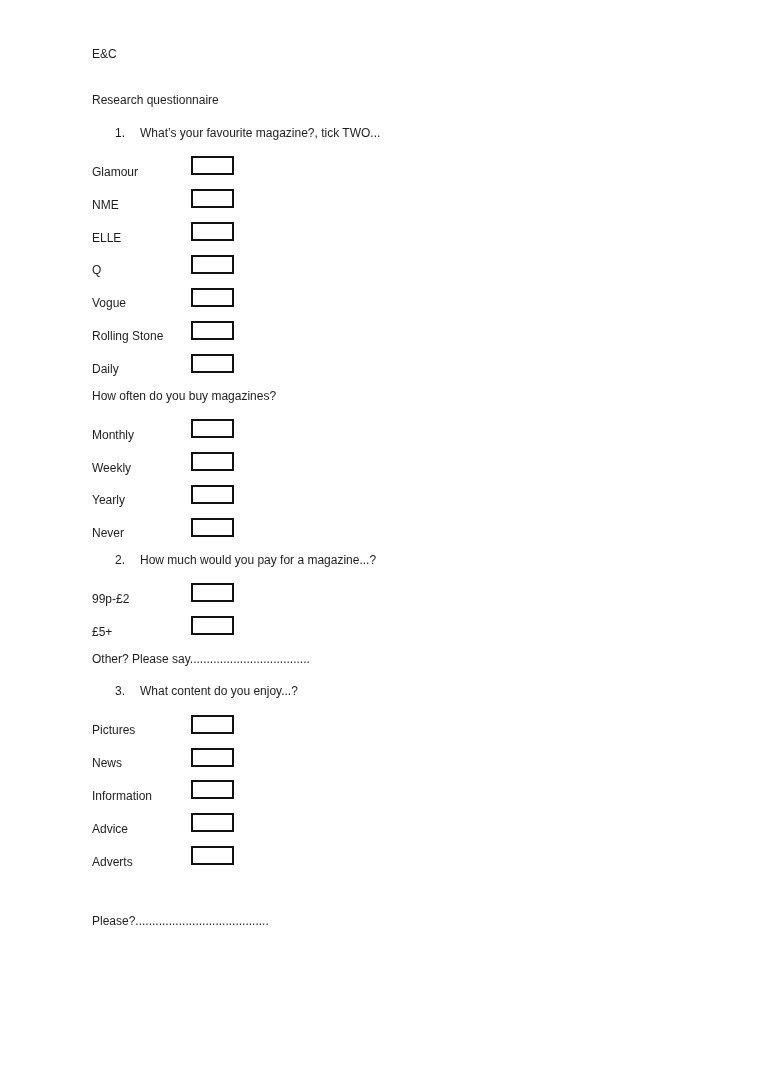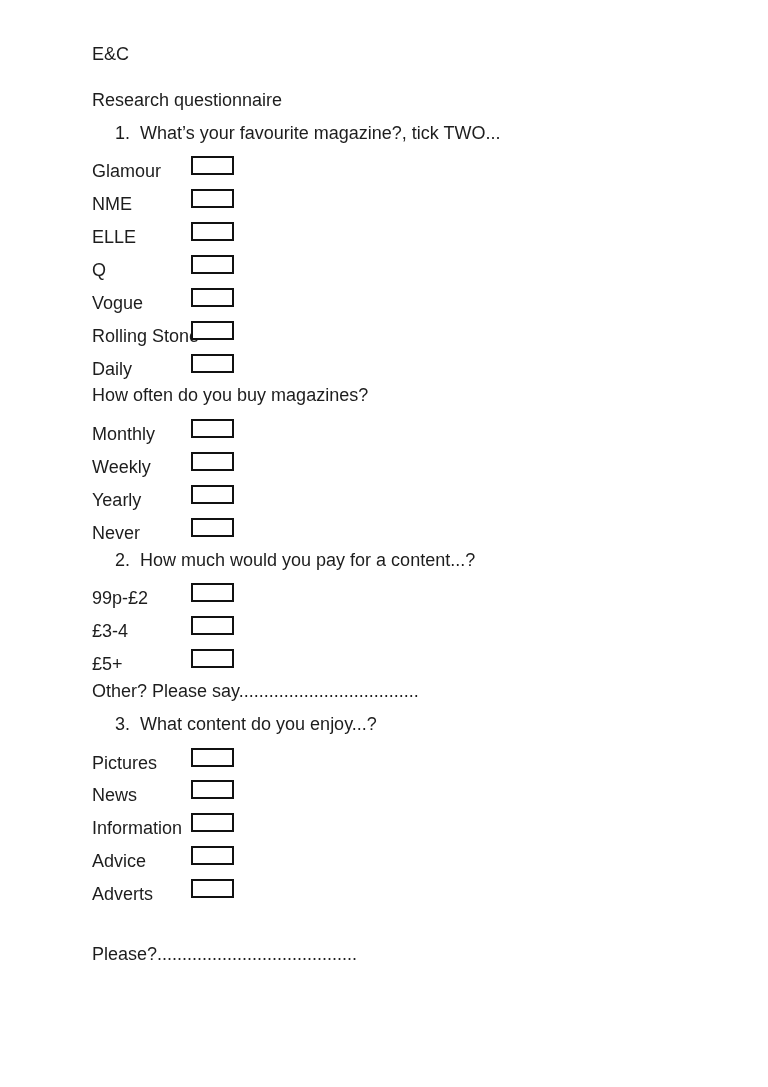--- a/index.html
+++ b/index.html
@@ -2,21 +2,21 @@
 <html><head>
 <meta charset="utf-8">
 <style>
   html, body { margin: 0; padding: 0; background: #ffffff; }
   .page {
     position: relative;
     width: 768px;
     height: 1087px;
     background: #ffffff;
     font-family: "Liberation Sans", sans-serif;
-    font-size: 18px;
+    font-size: 12px;
     color: #1d1d1d;
     overflow: hidden;
   }
   .content {
     position: absolute;
     left: 92px;
     top: 38px;
     width: 620px;
   }
   .line {
@@ -111,29 +111,25 @@
       <span class="opt-label">Yearly</span>
       <span class="cbx"></span>
     </div>
     <div class="line">
       <span class="opt-label">Never</span>
       <span class="cbx"></span>
     </div>
 
     <div class="line">
       <span class="qnum">2.</span>
-      <span>How much would you pay for a content...?</span>
+      <span>How much would you pay for a magazine...?</span>
     </div>
 
     <div class="line">
       <span class="opt-label">99p-£2</span>
-      <span class="cbx"></span>
-    </div>
-    <div class="line">
-      <span class="opt-label">£3-4</span>
       <span class="cbx"></span>
     </div>
     <div class="line">
       <span class="opt-label">£5+</span>
       <span class="cbx"></span>
     </div>
 
     <div class="line">
       <span>Other? Please say....................................</span>
     </div>

